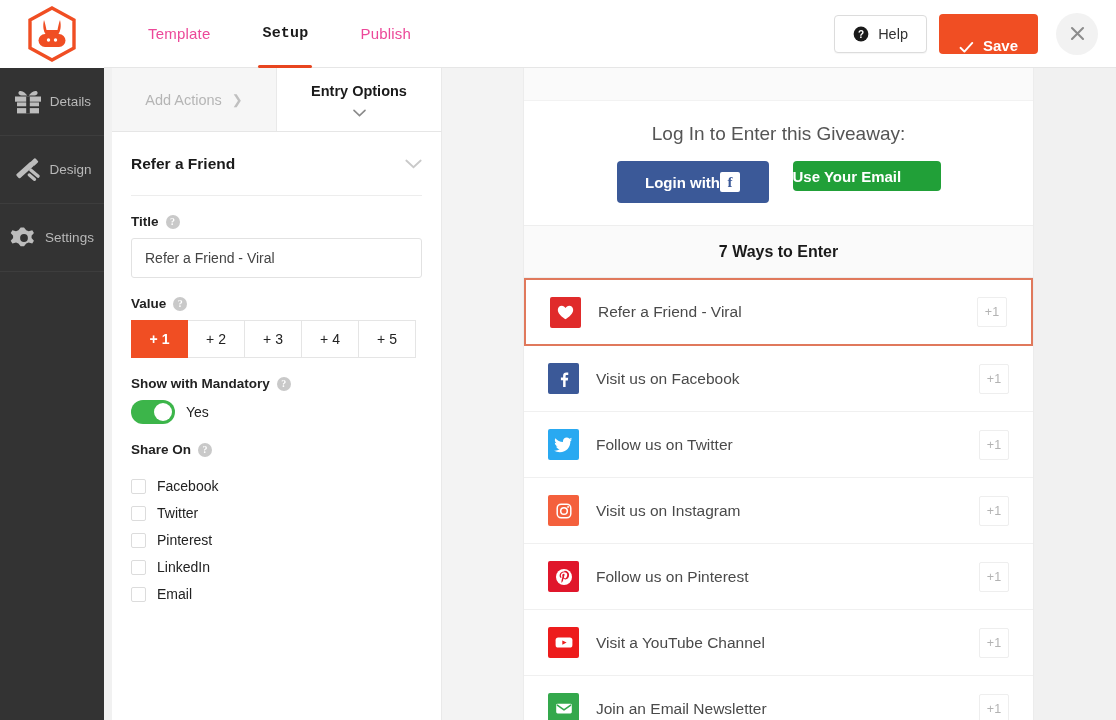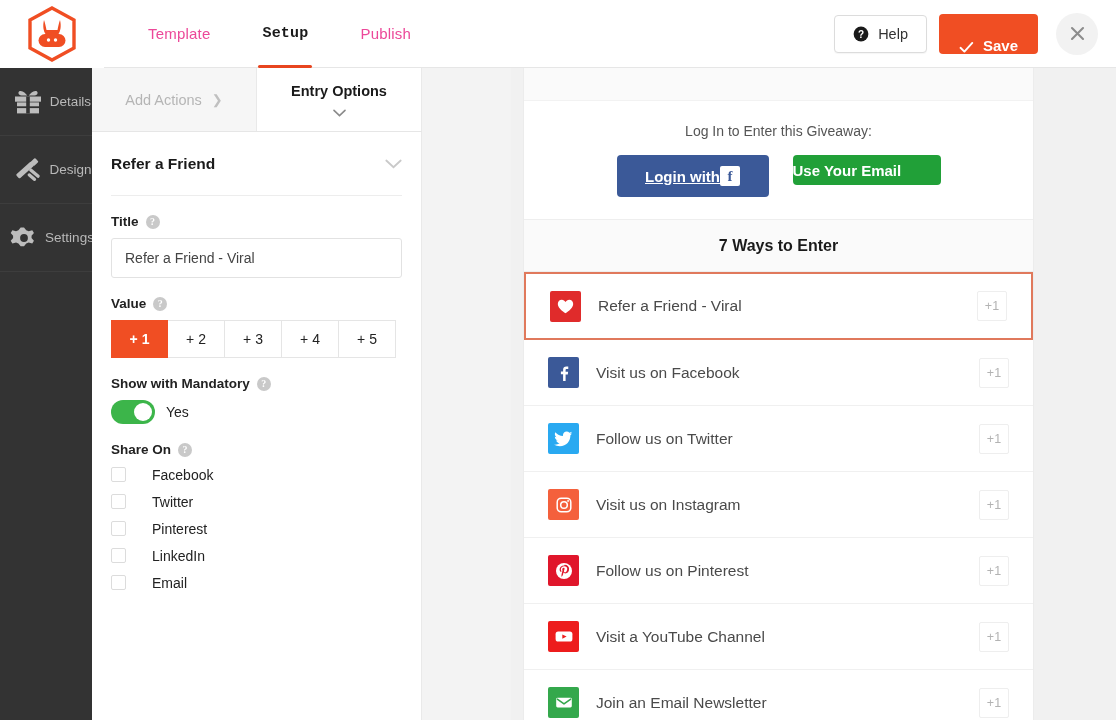--- a/index.html
+++ b/index.html
@@ -75,21 +75,21 @@
     align-items: center; justify-content: center; gap: 7px;
     color: #b9b9b9; font-size: 13.5px;
     border-bottom: 1px solid #3d3d3d;
     cursor: pointer; user-select: none;
   }
   .nav-item.active { background: #121212; color: #ffffff; }
   .nav-item .ico { display: block; }
 
   
   .midcol {
-    position: absolute; left: 92px; top: 68px; width: 419px; height: 652px;
+    position: absolute; left: 112px; top: 68px; width: 419px; height: 652px;
     background: #f3f3f3;
   }
   .sub-tabs {
     display: flex; height: 64px; width: 330px;
     background: #fafafa;
     border-bottom: 1px solid #e6e6e6;
   }
   .sub-tab {
     display: flex; align-items: center; justify-content: center; gap: 10px;
     font-size: 14.5px; cursor: pointer; user-select: none;
@@ -149,47 +149,47 @@
     background: #3cb54a; position: relative; cursor: pointer; flex: none;
   }
   .toggle .knob {
     position: absolute; right: 3px; top: 3px;
     width: 18px; height: 18px; border-radius: 50%; background: #fff;
   }
   .toggle-label { font-size: 14px; color: #222; }
 
   .check-list { margin-top: 10px; }
   .check-row {
-    display: flex; align-items: flex-start; gap: 26px;
+    display: flex; align-items: flex-end; gap: 11px;
     height: 27px; cursor: pointer; user-select: none;
   }
   .cbox {
     width: 15px; height: 15px; border: 1px solid #dcdcdc;
     border-radius: 2px; background: #fff; flex: none;
   }
   .check-row span { font-size: 14px; color: #222; }
 
   
   .preview {
     position: absolute; left: 523px; top: 68px;
     width: 511px; height: 652px;
     background: #ffffff;
     border-left: 1px solid #ececec; border-right: 1px solid #ececec;
     overflow: hidden;
   }
   .pv-topband { height: 33px; background: #fafafa; border-bottom: 1px solid #f2f2f2; }
 
   .pv-login { padding: 22px 0 22px; text-align: center; }
-  .pv-login .lead { font-size: 14px; color: #555; margin-bottom: 16px; }
+  .pv-login .lead { font-size: 19px; color: #555; margin-bottom: 16px; }
   .pv-btns { display: flex; justify-content: center; gap: 24px; }
   .pv-fb {
     display: flex; align-items: center; justify-content: center; 
     width: 152px; height: 42px; border-radius: 4px;
     background: #3b5998; color: #fff; font-size: 15px; font-weight: 700;
-    cursor: pointer; border: none; text-decoration: underline;
+    cursor: pointer; border: none;
   }
   .pv-email {
     display: flex; align-items: center; justify-content: flex-start;
     width: 148px; height: 30px; border-radius: 4px;
     background: #21a038; color: #fff; font-size: 15px; font-weight: 700;
     cursor: pointer; border: none;
   }
   .fb-glyph {
     width: 20px; height: 20px; background: #fff; border-radius: 2px;
     display: flex; align-items: center; justify-content: center;

